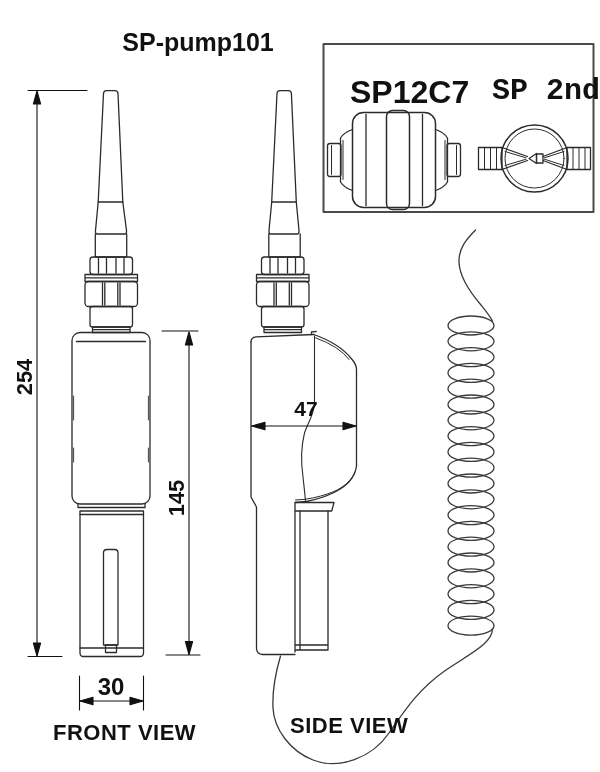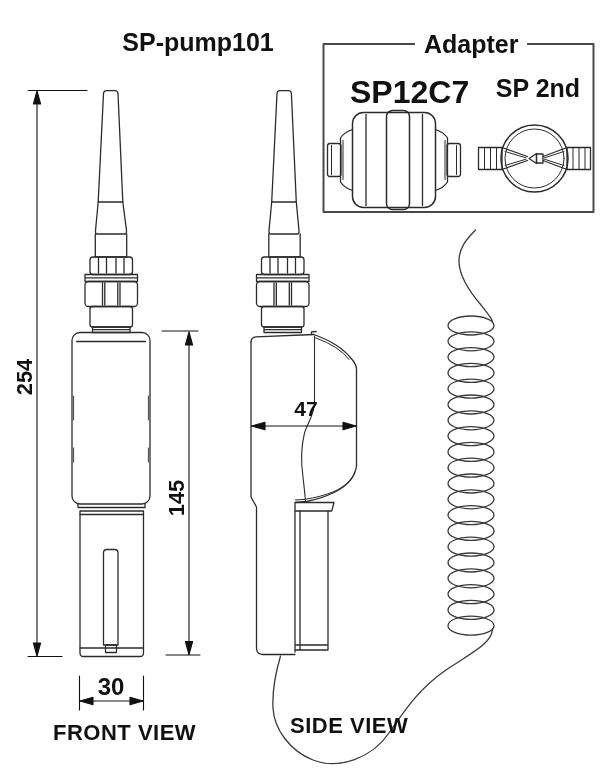--- a/index.html
+++ b/index.html
@@ -5,21 +5,21 @@
   html,body { margin:0; padding:0; background:#ffffff; }
   .canvas {
     position:relative; width:599px; height:772px; background:#ffffff;
     font-family:"Liberation Sans", sans-serif; color:#111; overflow:hidden;
   }
   .canvas svg { position:absolute; left:0; top:0; }
   .lbl { position:absolute; white-space:nowrap; color:#111; }
   .title { left:122px; top:28px; width:152px; text-align:center; font-size:25px; font-weight:700; }
   .adapter-title { left:415px; top:30px; background:#fff; padding:0 9px; font-size:25px; font-weight:700; }
   .sp12c7 { left:350px; top:74px; width:92px; text-align:center; font-size:32px; font-weight:700; }
-  .sp2nd  { left:492px; top:74px; width:92px; text-align:center; font-size:25px; font-weight:700; }
+  .sp2nd  { left:492px; top:74px; width:92px; text-align:right; font-size:30px; font-weight:700;font-family:Liberation Mono, monospace; }
   .dim { font-size:22px; font-weight:700; }
   .dim-254 { left:-6px; top:364px; width:62px; height:26px; line-height:26px; text-align:center; transform:rotate(-90deg); }
   .dim-145 { left:146px; top:485px; width:62px; height:26px; line-height:26px; text-align:center; transform:rotate(-90deg); }
   .dim-47  { left:281px; top:397px; width:50px; text-align:center; font-size:21px; }
   .dim-30  { left:86px;  top:673px; width:50px; text-align:center; font-size:24px; }
   .view-label { font-size:22px; font-weight:700; letter-spacing:0.5px; }
   .front-view { left:53px;  top:720px; width:133px; text-align:center; }
   .side-view  { left:290px; top:713px; width:112px; text-align:center; }
 </style>
 </head>
@@ -189,21 +189,20 @@
       <g stroke="#111" stroke-width="1.1">
         <path d="M251.5,426 H356"></path>
         <path d="M252,426 L265,422.3 L265,429.7 Z" fill="#111"></path>
         <path d="M356,426 L343,422.3 L343,429.7 Z" fill="#111"></path>
       </g>
     </g>
   </svg>
 
   <div class="lbl title">SP-pump101</div>
 
-  <div class="lbl adapter-title">Adapter</div>
   <div class="lbl sp12c7">SP12C7</div>
   <div class="lbl sp2nd">SP 2nd</div>
 
   <div class="lbl dim dim-254">254</div>
   <div class="lbl dim dim-145">145</div>
   <div class="lbl dim dim-47">47</div>
   <div class="lbl dim dim-30">30</div>
 
   <div class="lbl view-label front-view">FRONT VIEW</div>
   <div class="lbl view-label side-view">SIDE VIEW</div>

